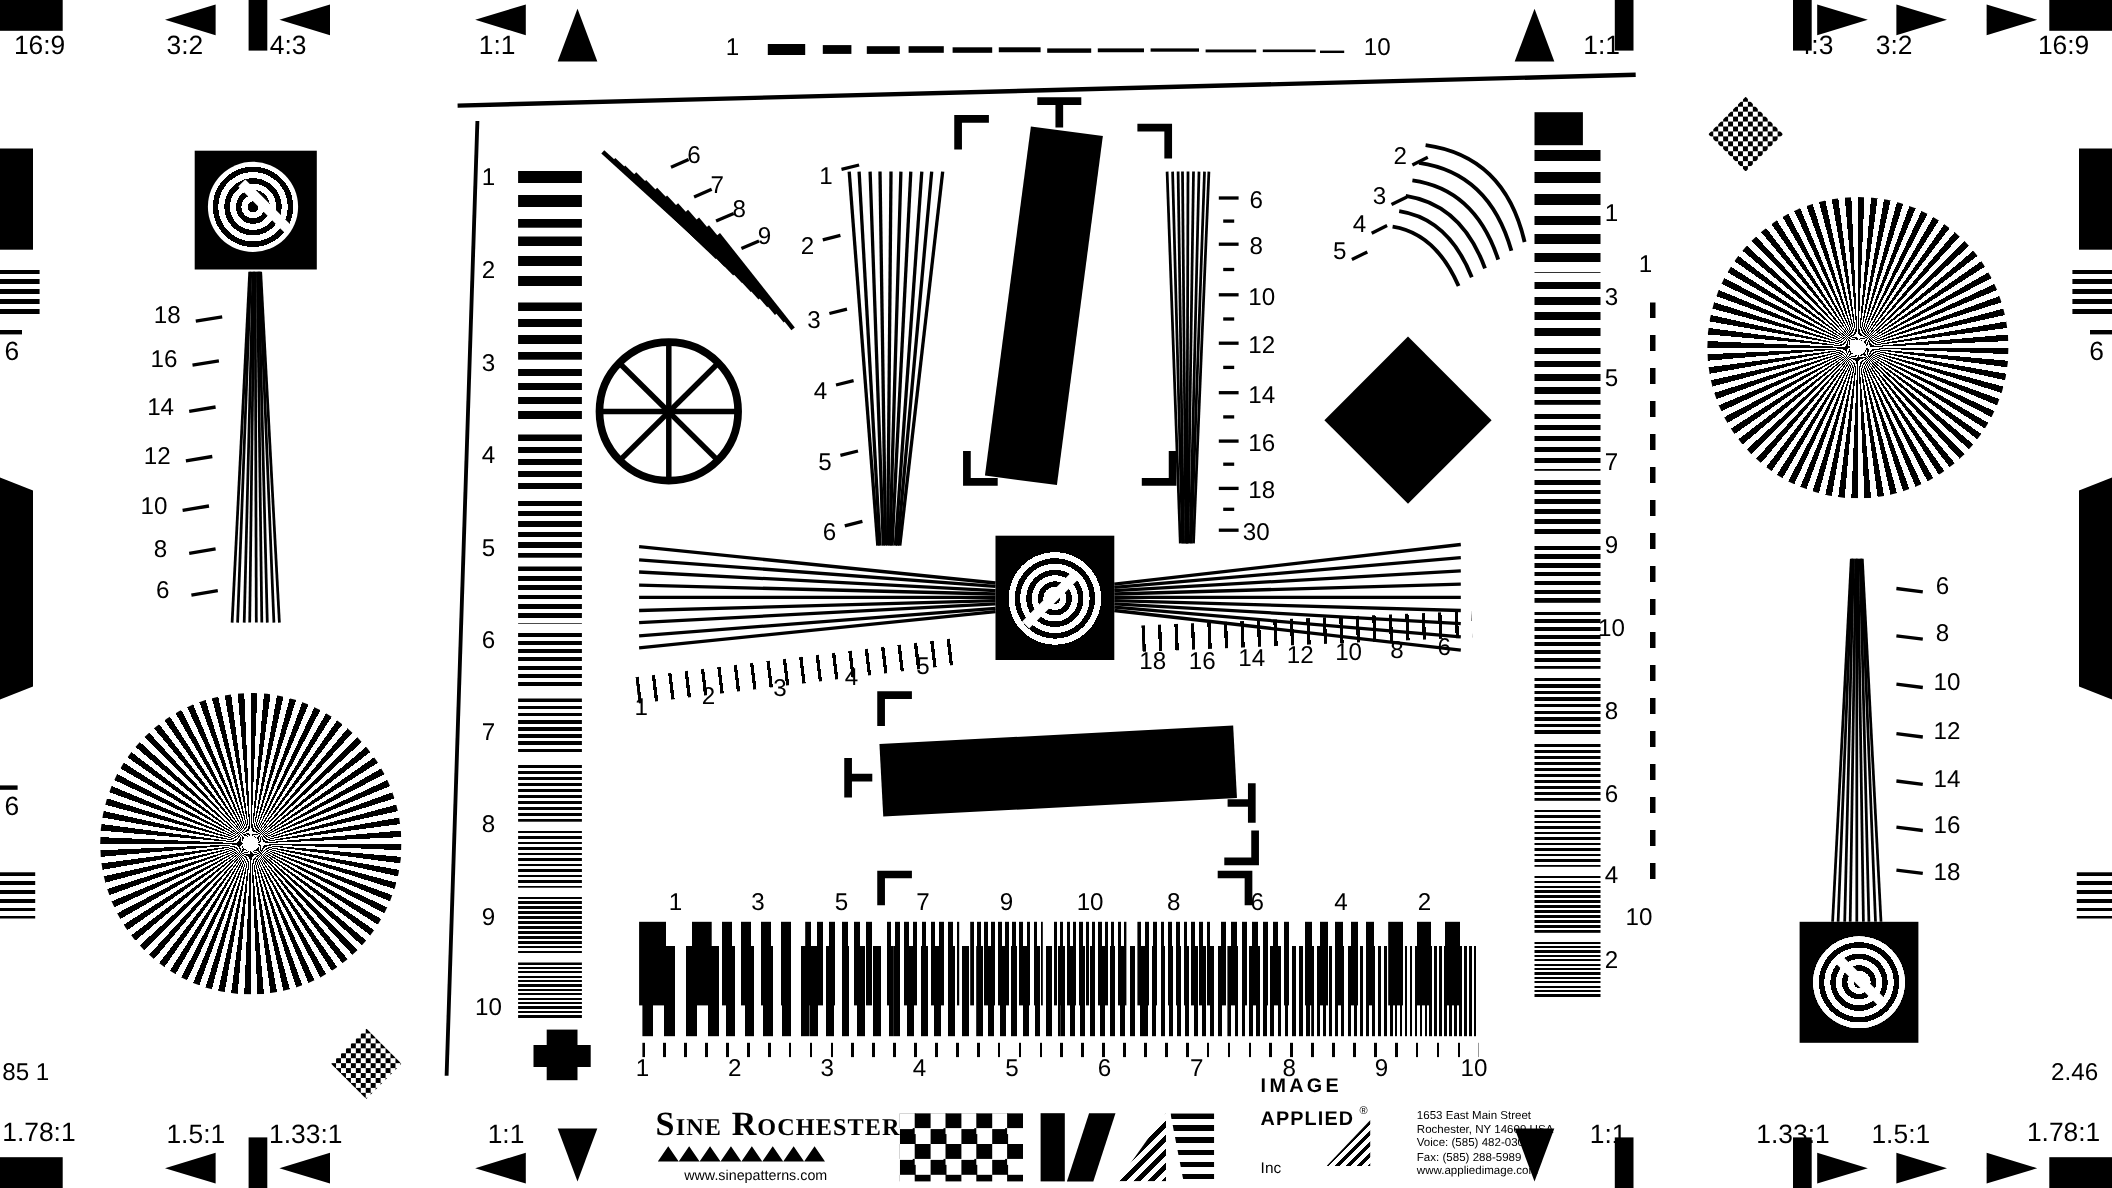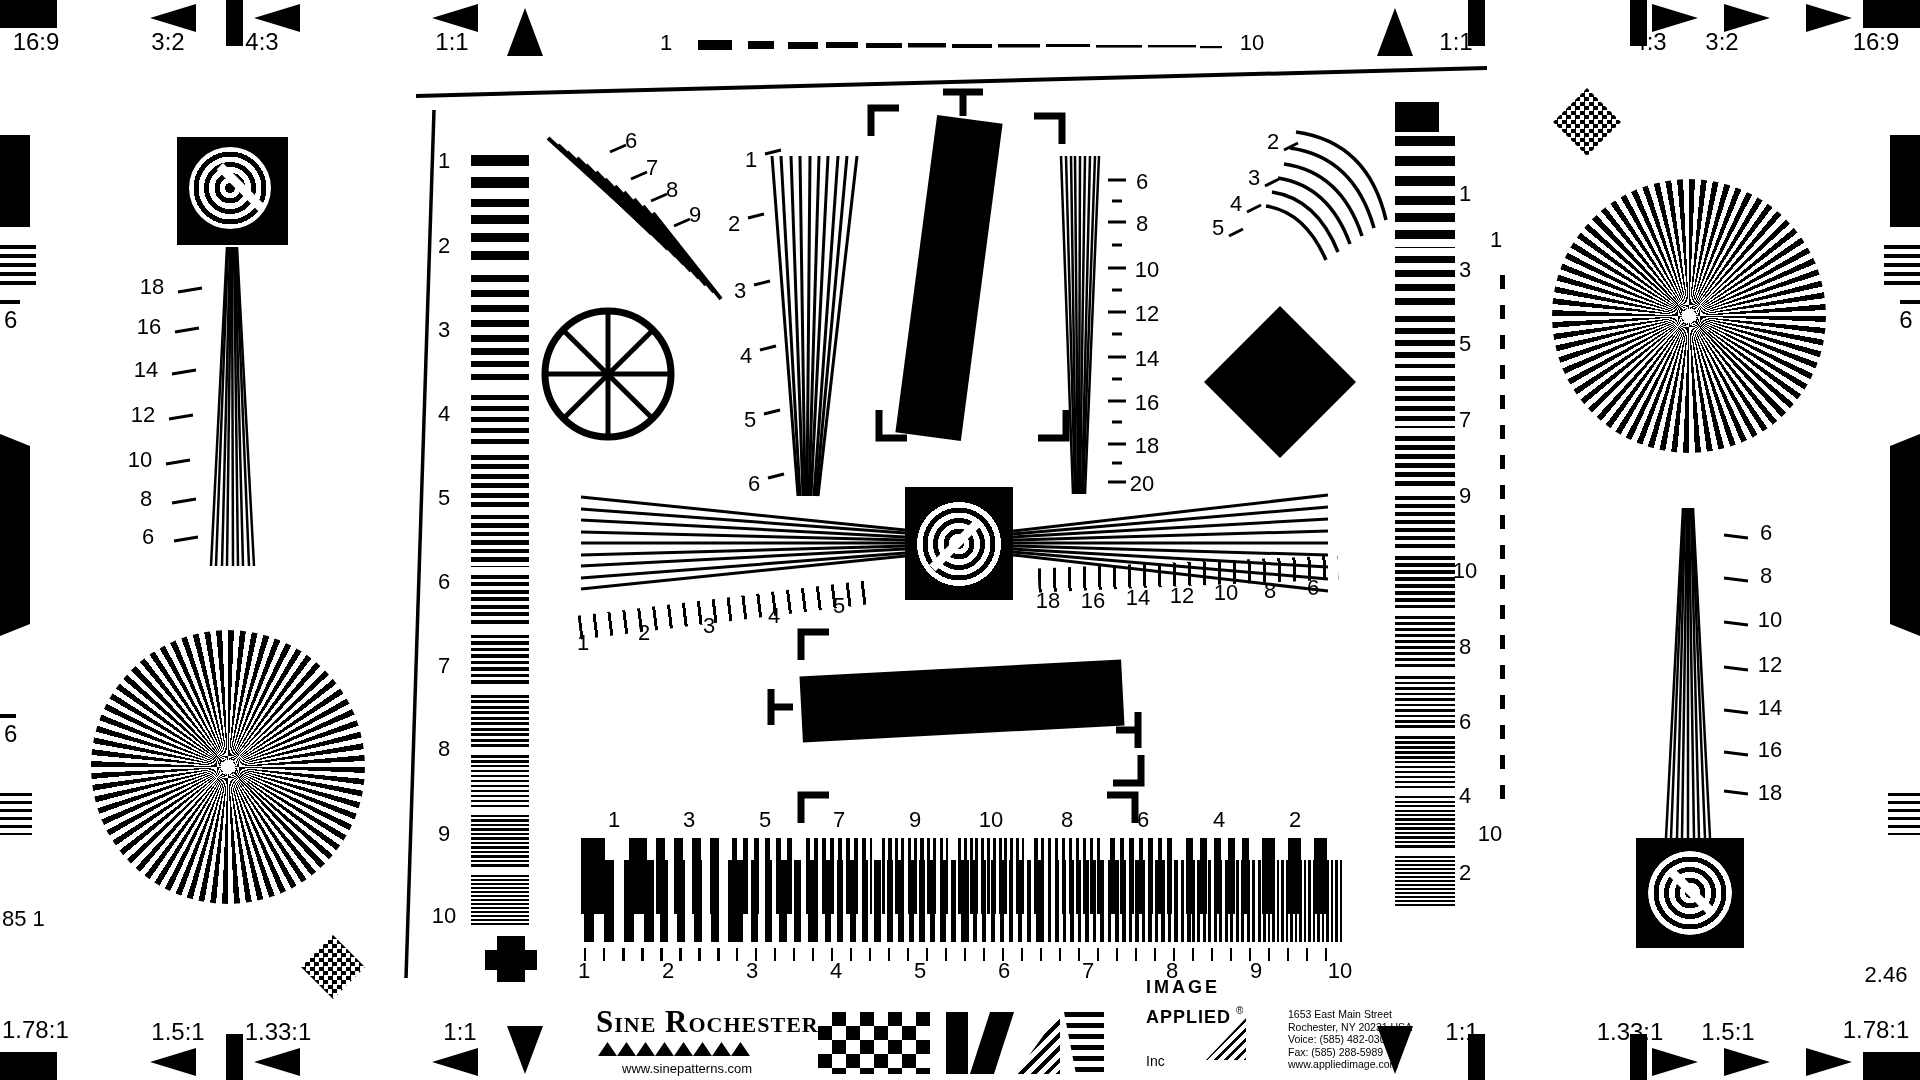--- a/index.html
+++ b/index.html
@@ -333,21 +333,21 @@
 <span class="lb s24 c" style="left:1722px;top:30px">3:2</span>
 <span class="lb s24 c" style="left:1876px;top:30px">16:9</span>
 
 <span class="lb s24 c" style="left:178px;top:1020px">1.5:1</span>
 <span class="lb s24 c" style="left:278px;top:1020px">1.33:1</span>
 <span class="lb s24 c" style="left:460px;top:1020px">1:1</span>
 <span class="lb s24 c" style="left:1462px;top:1020px">1:1</span>
 <span class="lb s24 c" style="left:1630px;top:1020px">1.33:1</span>
 <span class="lb s24 c" style="left:1728px;top:1020px">1.5:1</span>
 
-<span class="lb s22" style="left:2px;top:908px">85 1</span>
+<span class="lb s22" style="left:2px;top:964px">85 1</span>
 <span class="lb s24" style="left:2px;top:1018px">1.78:1</span>
 <span class="lb s22 c" style="left:1886px;top:964px">2.46</span>
 <span class="lb s24 c" style="left:1876px;top:1018px">1.78:1</span>
 
 <span class="lb s24" style="left:4px;top:308px">6</span>
 <span class="lb s24" style="left:4px;top:722px">6</span>
 <span class="lb s24 c" style="left:1906px;top:308px">6</span>
 
 <span class="lb s22 c" style="left:152px;top:276px">18</span>
 <span class="lb s22 c" style="left:149px;top:316px">16</span>
@@ -388,21 +388,21 @@
 <span class="lb s22 c" style="left:750px;top:409px">5</span>
 <span class="lb s22 c" style="left:754px;top:473px">6</span>
 
 <span class="lb s22 c" style="left:1142px;top:171px">6</span>
 <span class="lb s22 c" style="left:1142px;top:213px">8</span>
 <span class="lb s22 c" style="left:1147px;top:259px">10</span>
 <span class="lb s22 c" style="left:1147px;top:303px">12</span>
 <span class="lb s22 c" style="left:1147px;top:348px">14</span>
 <span class="lb s22 c" style="left:1147px;top:392px">16</span>
 <span class="lb s22 c" style="left:1147px;top:435px">18</span>
-<span class="lb s22 c" style="left:1142px;top:473px">20</span>
+<span class="lb s22 c" style="left:1142px;top:473px">30</span>
 
 <span class="lb s22 c" style="left:1273px;top:131px">2</span>
 <span class="lb s22 c" style="left:1254px;top:167px">3</span>
 <span class="lb s22 c" style="left:1236px;top:193px">4</span>
 <span class="lb s22 c" style="left:1218px;top:217px">5</span>
 
 <span class="lb s22 c" style="left:583px;top:632px">1</span>
 <span class="lb s22 c" style="left:644px;top:622px">2</span>
 <span class="lb s22 c" style="left:709px;top:615px">3</span>
 <span class="lb s22 c" style="left:774px;top:605px">4</span>
@@ -453,21 +453,21 @@
 <span class="lb s22 c" style="left:1490px;top:823px">10</span>
 
 <span class="lb sine-name" style="left:596px;top:1006px">Sine Rochester</span>
 <span class="lb" style="left:622px;top:1062px;font-size:13px">www.sinepatterns.com</span>
 <span class="lb brand-b" style="left:1146px;top:1008px;font-size:18px;letter-spacing:1px">APPLIED</span>
 <span class="lb" style="left:1236px;top:1006px;font-size:10px">®</span>
 <span class="lb brand-b" style="left:1146px;top:978px;font-size:18px;letter-spacing:3px">IMAGE</span>
 <span class="lb" style="left:1146px;top:1054px;font-size:14px">Inc</span>
 <div class="lb addr" style="left:1288px;top:1008px">
   <span>1653 East Main Street</span>
-  <span>Rochester, NY 20231  USA</span>
+  <span>Rochester, NY 14609  USA</span>
   <span>Voice:  (585) 482-0300</span>
   <span>Fax:  (585) 288-5989</span>
   <span>www.appliedimage.com</span>
 </div>
 
 <div class="pat" style="left: 471px; top: 155px; width: 58px; height: 52px; background: repeating-linear-gradient(rgb(0, 0, 0) 0px, rgb(0, 0, 0) 11px, rgba(0, 0, 0, 0) 11px, rgba(0, 0, 0, 0) 22px);"></div>
     <div class="pat" style="left: 471px; top: 215px; width: 58px; height: 52px; background: repeating-linear-gradient(rgb(0, 0, 0) 0px, rgb(0, 0, 0) 9px, rgba(0, 0, 0, 0) 9px, rgba(0, 0, 0, 0) 18px);"></div>
     <div class="pat" style="left: 471px; top: 275px; width: 58px; height: 52px; background: repeating-linear-gradient(rgb(0, 0, 0) 0px, rgb(0, 0, 0) 7.5px, rgba(0, 0, 0, 0) 7.5px, rgba(0, 0, 0, 0) 15px);"></div>
     <div class="pat" style="left: 471px; top: 335px; width: 58px; height: 52px; background: repeating-linear-gradient(rgb(0, 0, 0) 0px, rgb(0, 0, 0) 6.5px, rgba(0, 0, 0, 0) 6.5px, rgba(0, 0, 0, 0) 13px);"></div>
     <div class="pat" style="left: 471px; top: 395px; width: 58px; height: 52px; background: repeating-linear-gradient(rgb(0, 0, 0) 0px, rgb(0, 0, 0) 5.5px, rgba(0, 0, 0, 0) 5.5px, rgba(0, 0, 0, 0) 11px);"></div>

